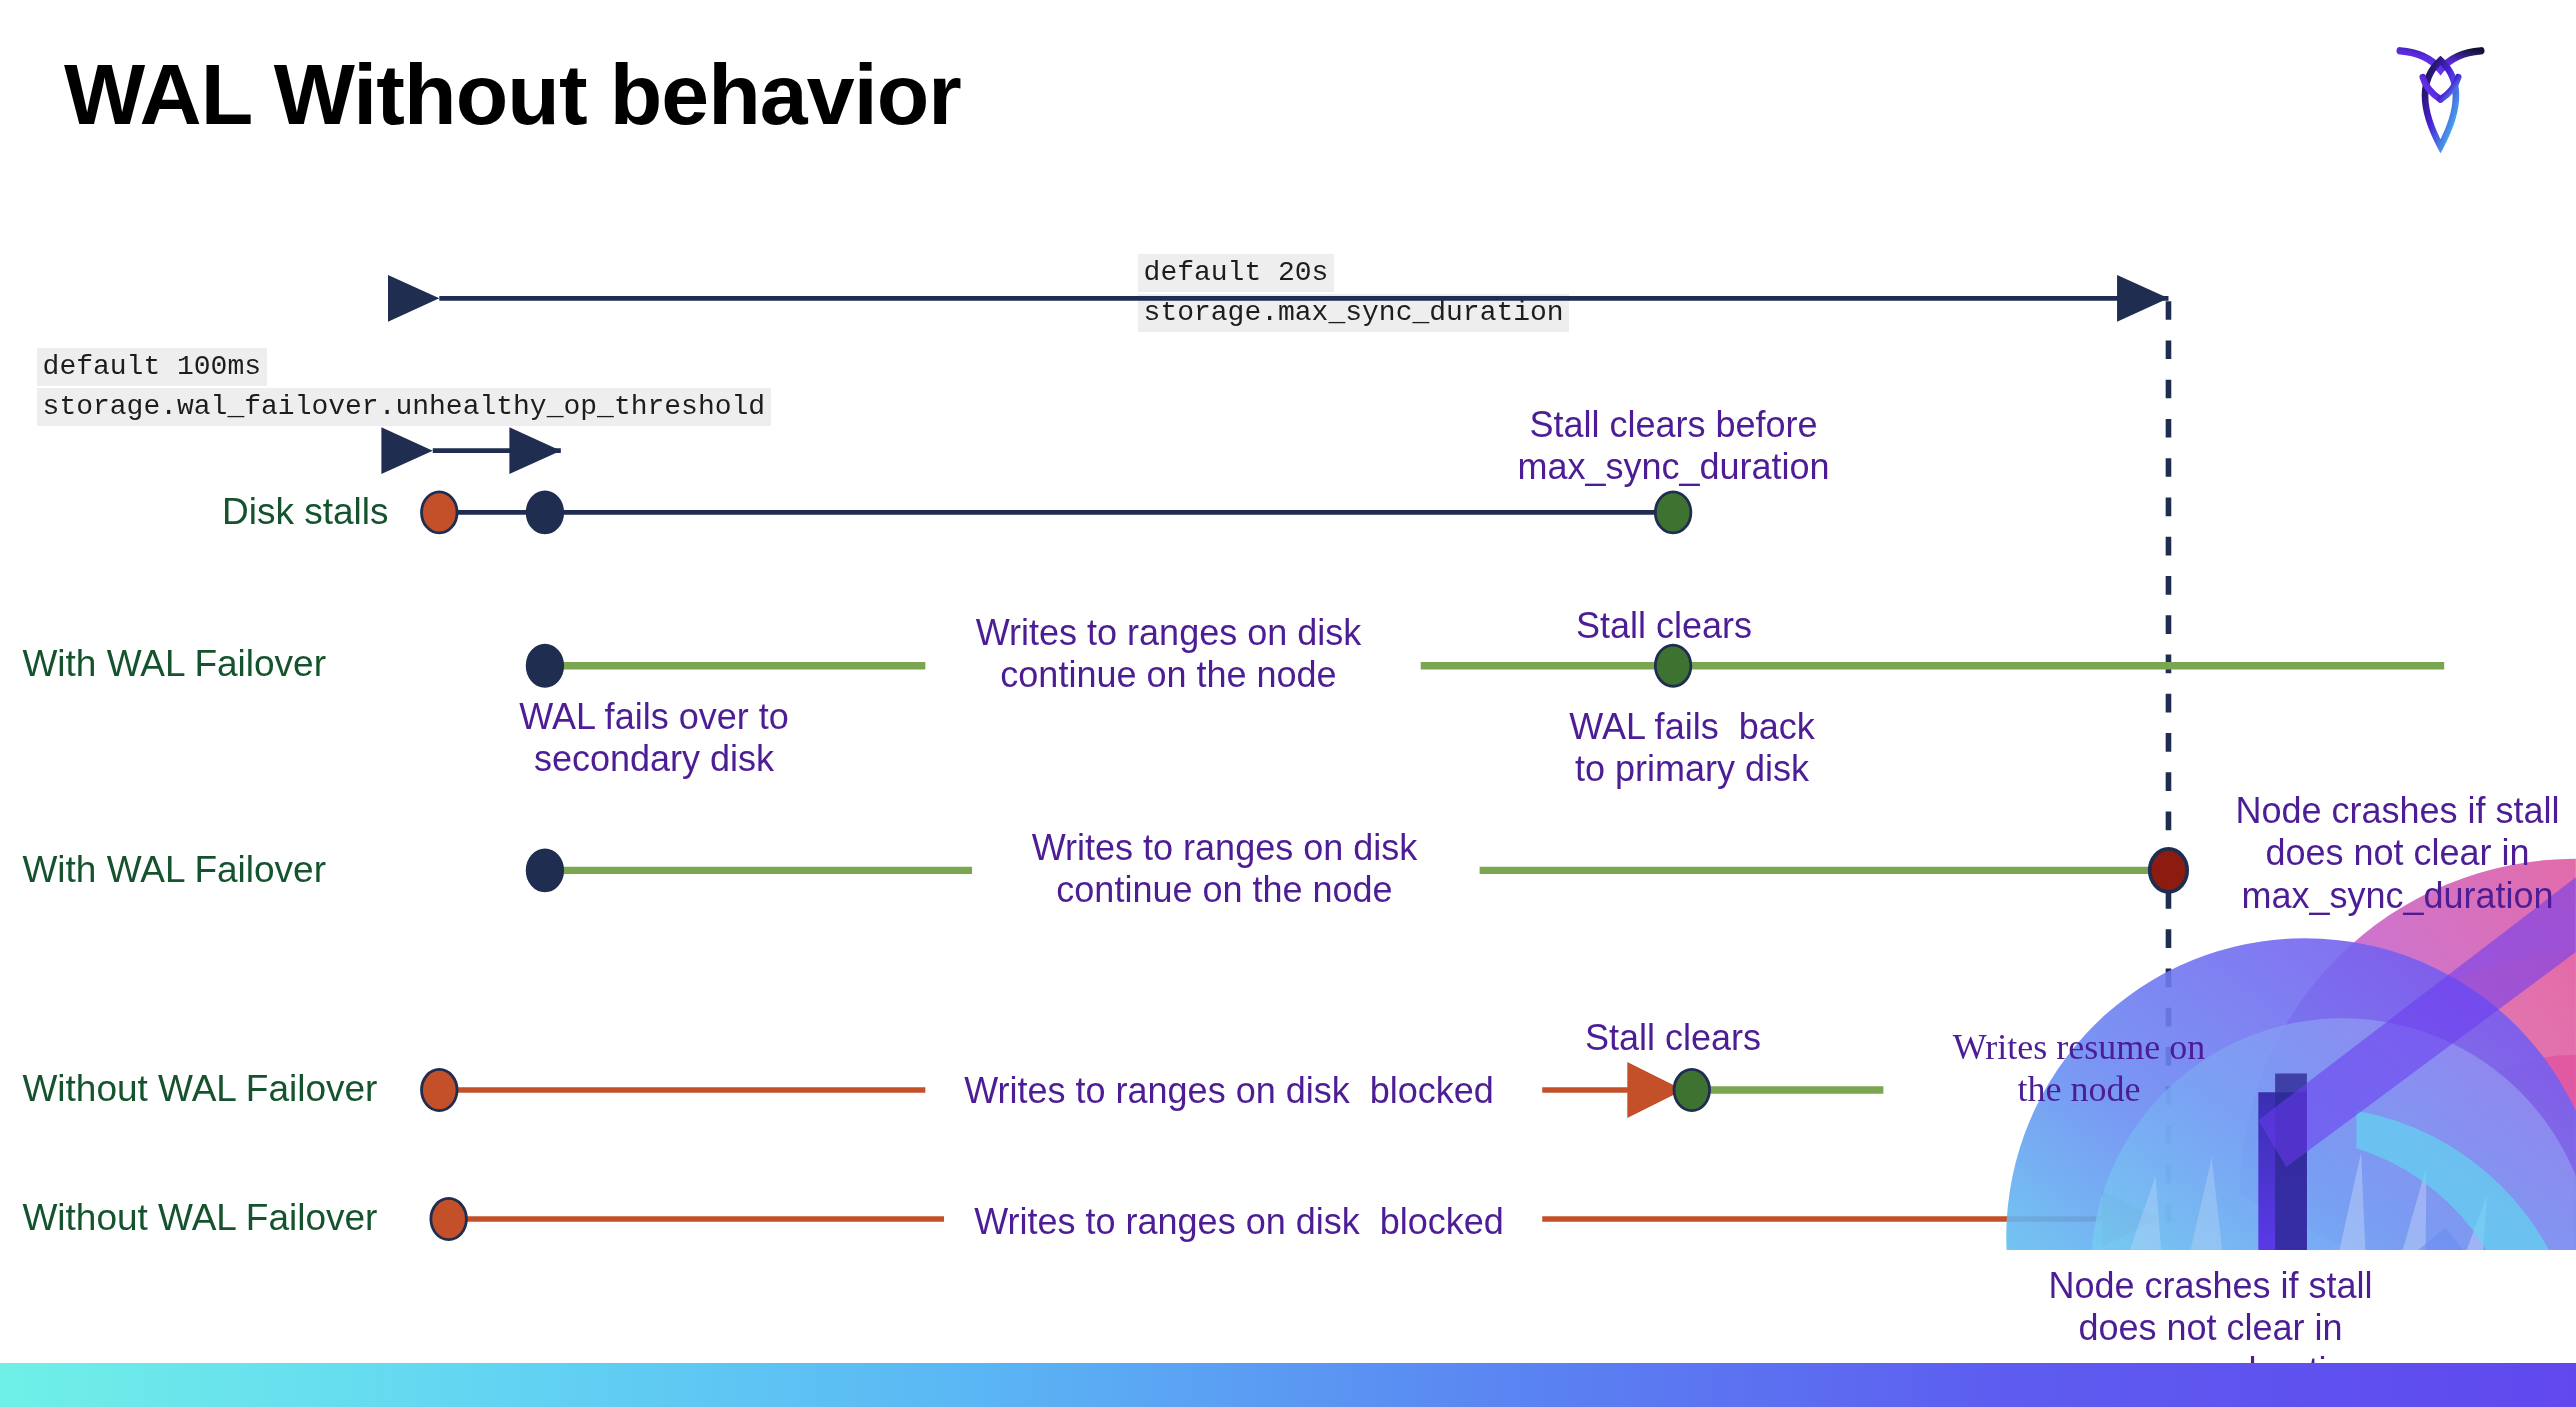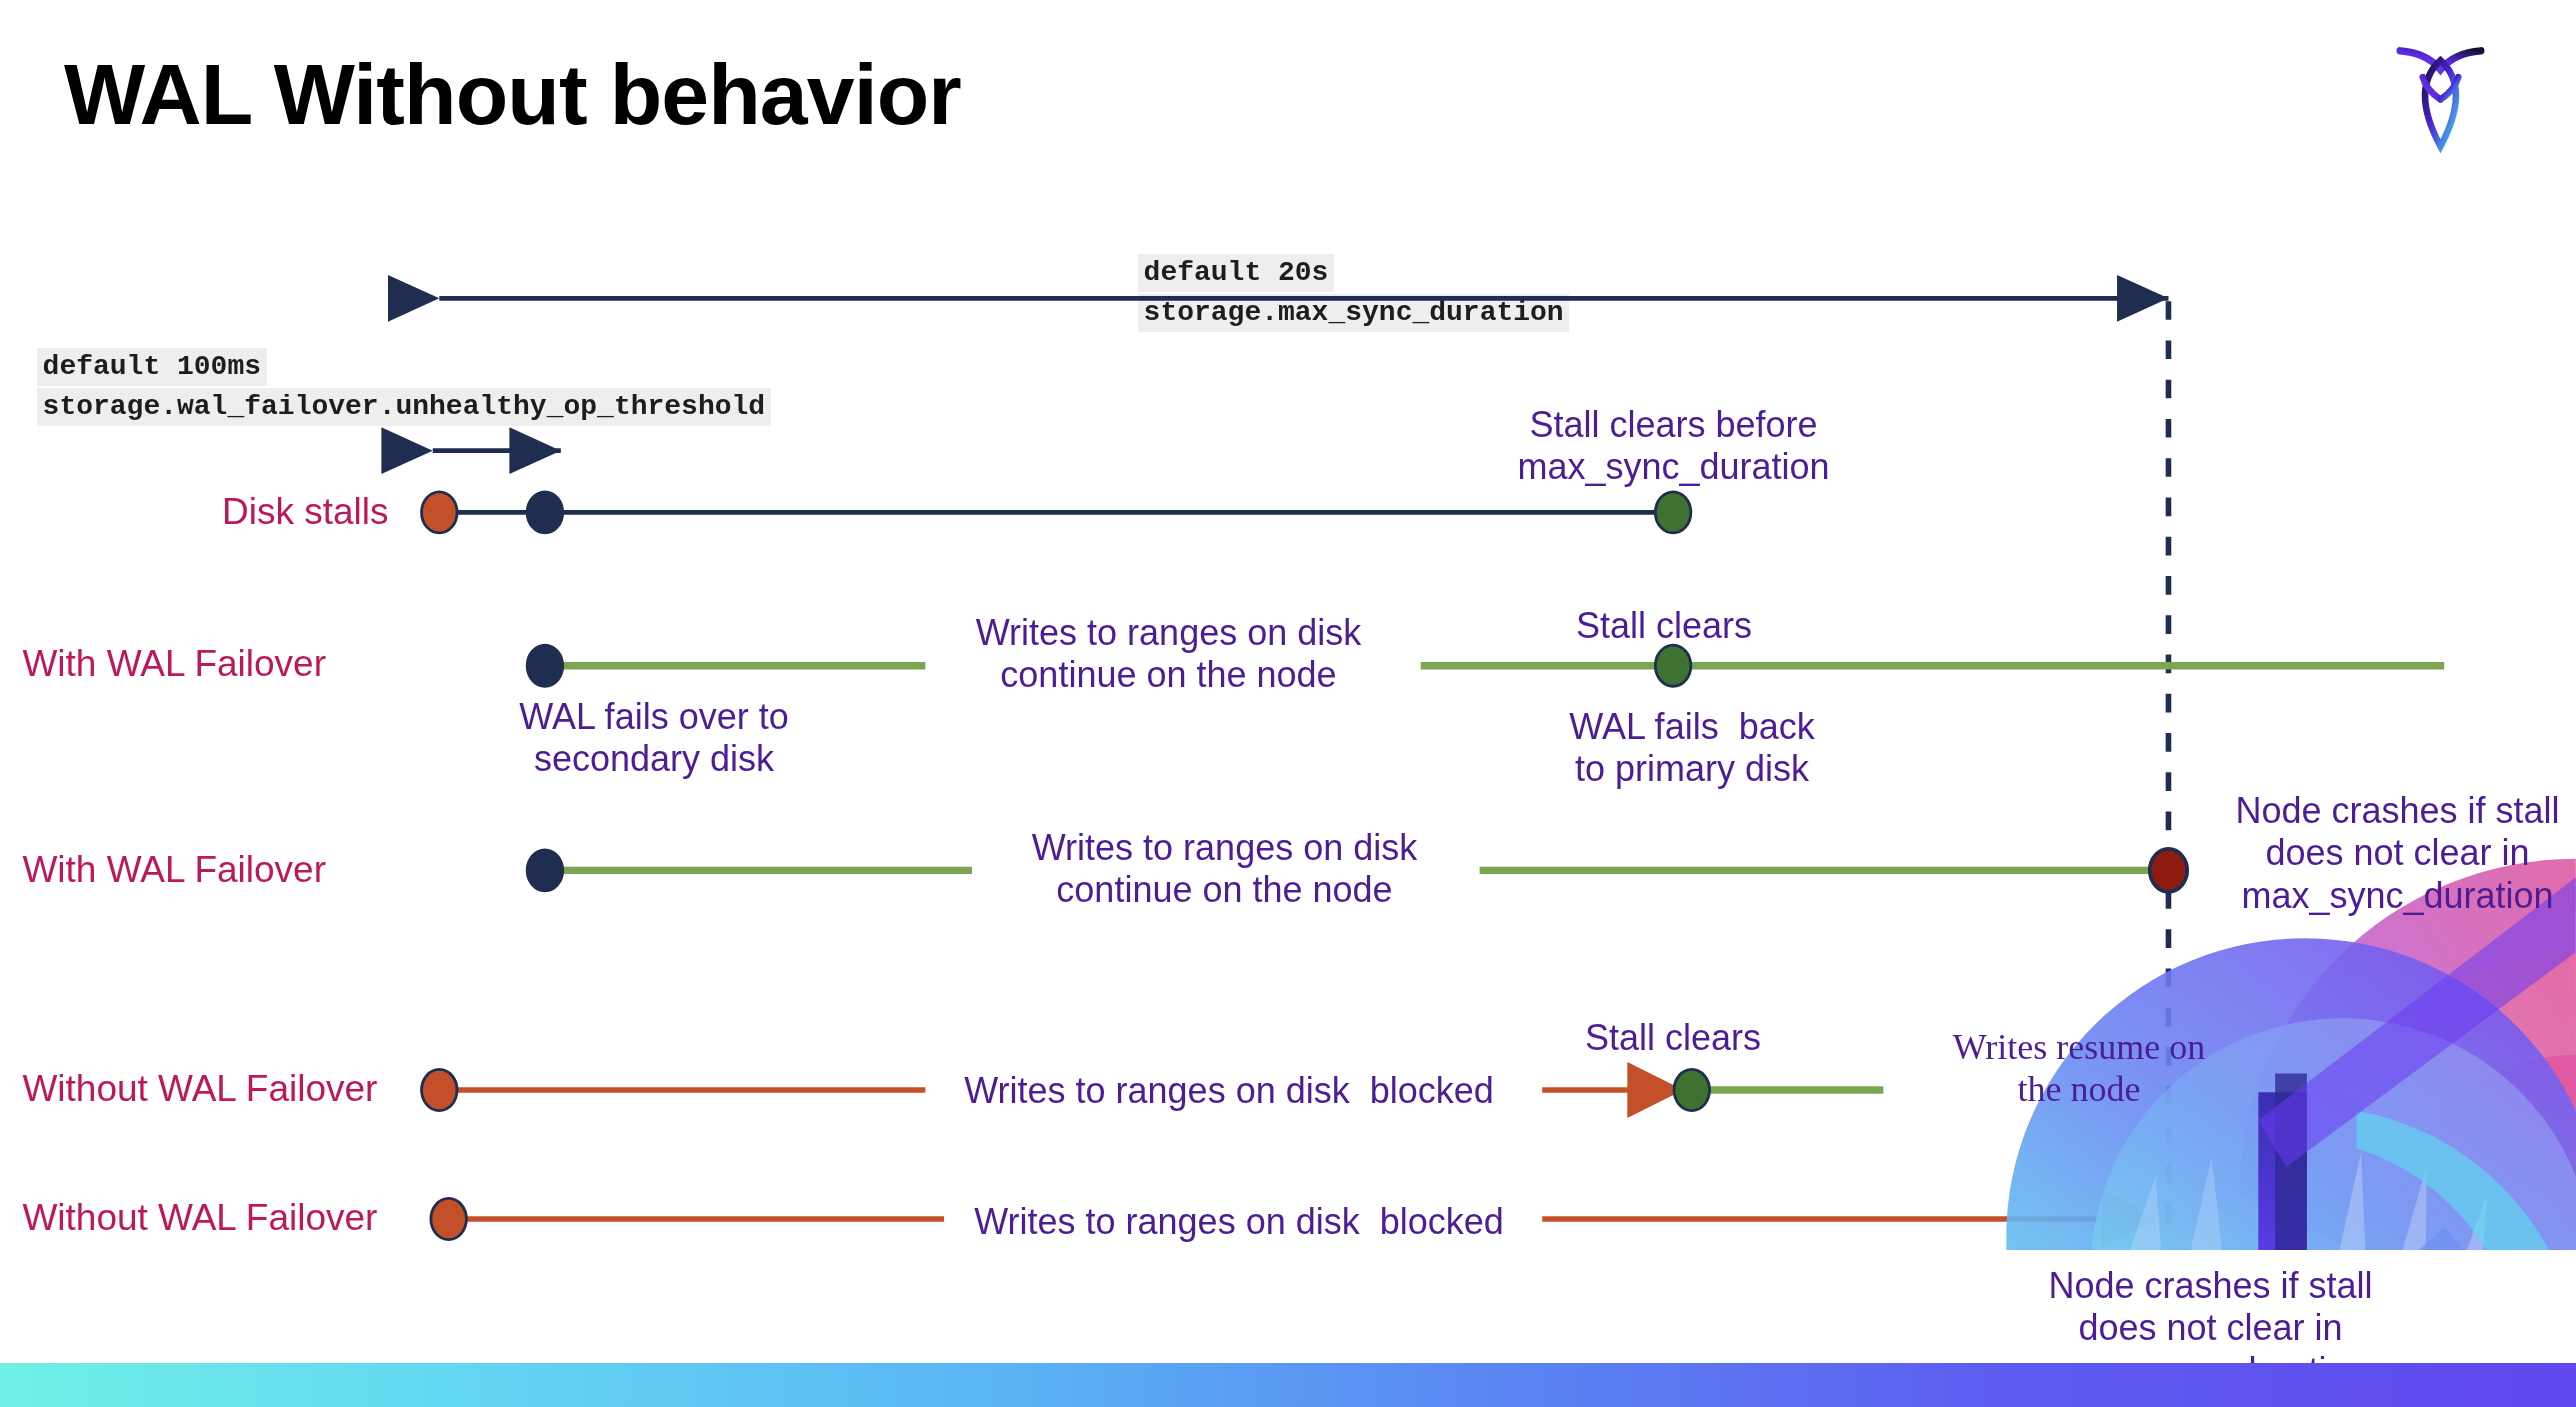--- a/index.html
+++ b/index.html
@@ -20,33 +20,33 @@
   }
 
   
   .logo { position:absolute; left:2389px; top:32px; width:103px; height:122px; }
 
   
   .chip {
     position:absolute;
     font-family:"Liberation Mono", "DejaVu Sans Mono", monospace;
     font-size:28px; color:#1d1d1d;
-    background:#eeeeee; padding:1.9px 5.6px; white-space:nowrap; line-height:1.22;font-weight:bold;
+    background:#eeeeee; padding:1.9px 5.6px; white-space:nowrap; line-height:1.22;
   }
 
   
   .lbl {
     position:absolute; color:#4c1d95; font-size:36px; line-height:1.18;
     white-space:pre; font-family:"Liberation Sans", sans-serif;
   }
   .lbl.c { text-align:center; }
   .lbl.l { text-align:center; }
 
   .rowlabel {
-    position:absolute; color:#be185d; font-size:37px; white-space:nowrap;
+    position:absolute; color:#14532d; font-size:37px; white-space:nowrap;
   }
 
   
   svg.layer { position:absolute; left:0; top:0; width:2576px; height:1408px; }
 
   
   .bottombar {
     position:absolute; left:0; bottom:0; width:2576px; height:45px;
     background:linear-gradient(90deg,#6ff0e6 0%,#63d6f2 18%,#5ab6f4 38%,#5a86f2 58%,#5d5cf0 78%,#6048ee 100%);
   }

